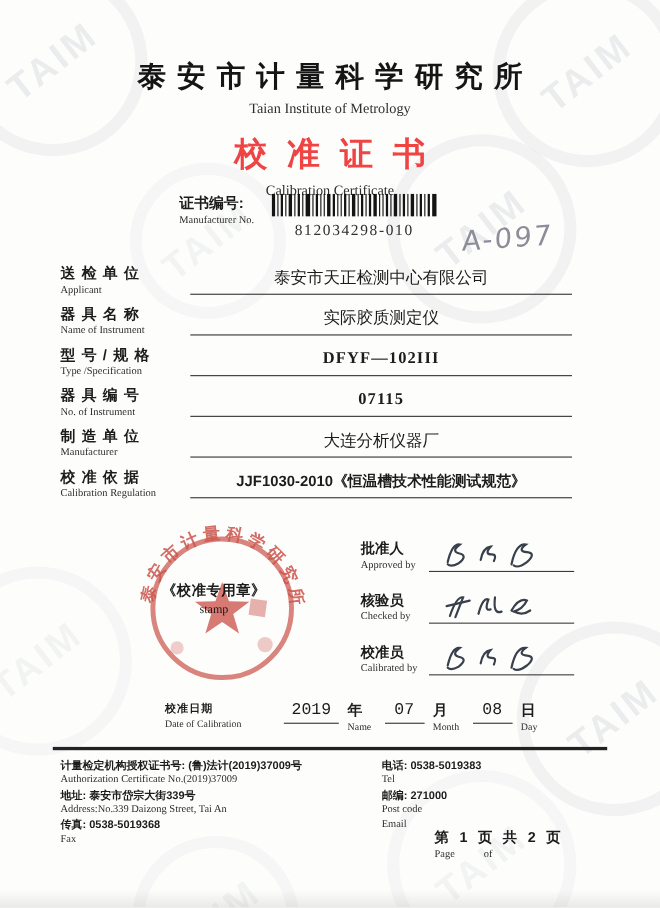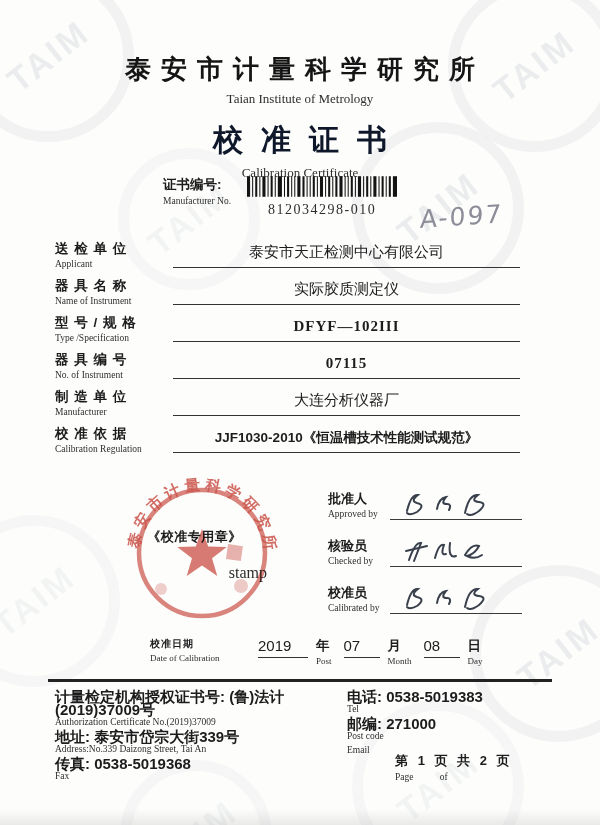--- a/index.html
+++ b/index.html
@@ -16,21 +16,21 @@
       display:flex;align-items:center;justify-content:center;z-index:0;}
   .wm span{font-weight:bold;font-size:34px;letter-spacing:3px;
       color:rgba(172,177,186,.22);transform:rotate(-38deg);}
   .wm.faint{border-color:rgba(175,180,186,.09);}
   .wm.faint span{color:rgba(172,177,186,.13);}
 
   
   .header{position:absolute;top:52px;left:0;width:100%;text-align:center;z-index:1;}
   .org-cn{font-size:26px;font-weight:bold;letter-spacing:10px;padding-left:10px;color:#151515;}
   .org-en{font-size:13px;margin-top:4px;}
-  .title-cn{font-size:30px;font-weight:bold;letter-spacing:18px;padding-left:18px;margin-top:13px;color:#0f172a;}
+  .title-cn{font-size:30px;font-weight:bold;letter-spacing:18px;padding-left:18px;margin-top:13px;color:#ef4444;}
   .title-en{font-size:13px;margin-top:4px;}
 
   
   .certno{position:absolute;top:176px;left:163px;display:flex;gap:16px;z-index:1;justify-content:center;}
   .certno-label .l1{font-size:13.5px;font-weight:bold;}
   .certno-label .l2{font-size:9.5px;margin-top:2px;}
   .barcode-block{text-align:center;}
   .barcode-num{font-size:14px;letter-spacing:1.5px;margin-top:1px;}
 
   .annotation{position:absolute;top:202px;left:420px;font-size:25px;color:#8d8d99;
@@ -44,53 +44,53 @@
   .flabel .l1{font-size:13.5px;font-weight:bold;letter-spacing:1px;white-space:nowrap;}
   .flabel .l2{font-size:9.5px;margin-top:1px;white-space:nowrap;}
   .fval{flex:1;margin-top:4px;height:29px;border-bottom:1.5px solid #333;
       display:flex;align-items:center;justify-content:center;font-size:15px;}
   .fval.serif{font-family:"Liberation Serif",serif;font-weight:bold;letter-spacing:1px;}
   .fval.bold{font-weight:bold;font-size:13.5px;}
 
   
   .stamp-overlay{position:absolute;left:122px;top:528px;width:145px;text-align:center;z-index:1;}
   .stamp-overlay .l1{font-size:13px;font-weight:bold;letter-spacing:.5px;}
-  .stamp-overlay .l2{font-size:16px;margin-top:18px;text-align:right;}
+  .stamp-overlay .l2{font-size:11px;margin-top:2px;}
   .stampwrap{position:absolute;left:117px;top:468px;width:170px;height:170px;z-index:2;
       mix-blend-mode:multiply;opacity:.92;filter:blur(.4px);}
 
   
   .approvals{position:absolute;left:328px;top:482px;width:194px;z-index:1;}
   .arow{display:flex;align-items:flex-end;height:38px;margin-bottom:9px;}
   .alabel{width:62px;padding-bottom:1px;}
   .alabel .l1{font-size:13px;font-weight:600;}
   .alabel .l2{font-size:9.5px;margin-top:1px;white-space:nowrap;}
   .sigline{flex:1;position:relative;border-bottom:1.3px solid #3a3a3a;height:38px;}
   .sigline svg{position:absolute;left:4px;bottom:-2px;}
 
   
   .daterow{position:absolute;left:150px;top:637px;display:flex;align-items:flex-start;z-index:1;}
   .dlabel{width:108px;}
   .dlabel .l1{font-size:10px;font-weight:bold;letter-spacing:1px;}
   .dlabel .l2{font-size:9px;margin-top:2px;}
-  .dnum{min-width:50px;text-align:left;border-bottom:1.4px solid #333;
-      font-family:Liberation Sans, sans-serif;font-size:15px;padding-bottom:3px;}
+  .dnum{min-width:50px;text-align:center;border-bottom:1.4px solid #333;
+      font-family:Liberation Mono, monospace;font-size:15px;padding-bottom:3px;}
   .dnum.short{min-width:36px;}
   .dunit{margin:0 12px 0 8px;text-align:left;}
   .dunit .u1{font-size:13.5px;font-weight:bold;}
   .dunit .u2{font-size:9px;margin-top:1px;}
 
   .divider{position:absolute;top:679px;left:48px;width:504px;height:2.5px;background:#222;z-index:1;}
 
   
   .footer{position:absolute;top:690px;left:55px;width:510px;display:flex;z-index:1;}
   .fcol-left{width:292px;}
   .fcol-right{flex:1;}
   .fentry{margin-bottom:2px;}
-  .fentry .c{font-size:15px;font-weight:600;line-height:13px;}
+  .fentry .c{font-size:10px;font-weight:600;line-height:13px;}
   .fentry .e{font-size:9.5px;line-height:12px;}
 
   .pageline{position:absolute;left:395px;top:752px;z-index:1;}
   .pageline .cnrow{font-size:13px;letter-spacing:1px;word-spacing:4px;font-weight:600;}
   .pageline .enrow{font-size:9.5px;margin-top:2px;}
   .pageline .enrow .pg{}
   .pageline .enrow .of{margin-left:24px;}
 
   .bottom-shade{position:absolute;left:0;bottom:0;width:100%;height:16px;
       background:linear-gradient(rgba(0,0,0,0),rgba(60,60,58,.10));z-index:3;}
@@ -304,21 +304,21 @@
   </div>
 
   <div class="daterow">
     <div class="dlabel">
       <div class="l1 cn">校准日期</div>
       <div class="l2 en">Date of Calibration</div>
     </div>
     <div class="dnum">2019</div>
     <div class="dunit">
       <div class="u1 cn">年</div>
-      <div class="u2 en">Post</div>
+      <div class="u2 en">Name</div>
     </div>
     <div class="dnum short">07</div>
     <div class="dunit">
       <div class="u1 cn">月</div>
       <div class="u2 en">Month</div>
     </div>
     <div class="dnum short">08</div>
     <div class="dunit">
       <div class="u1 cn">日</div>
       <div class="u2 en">Day</div>

